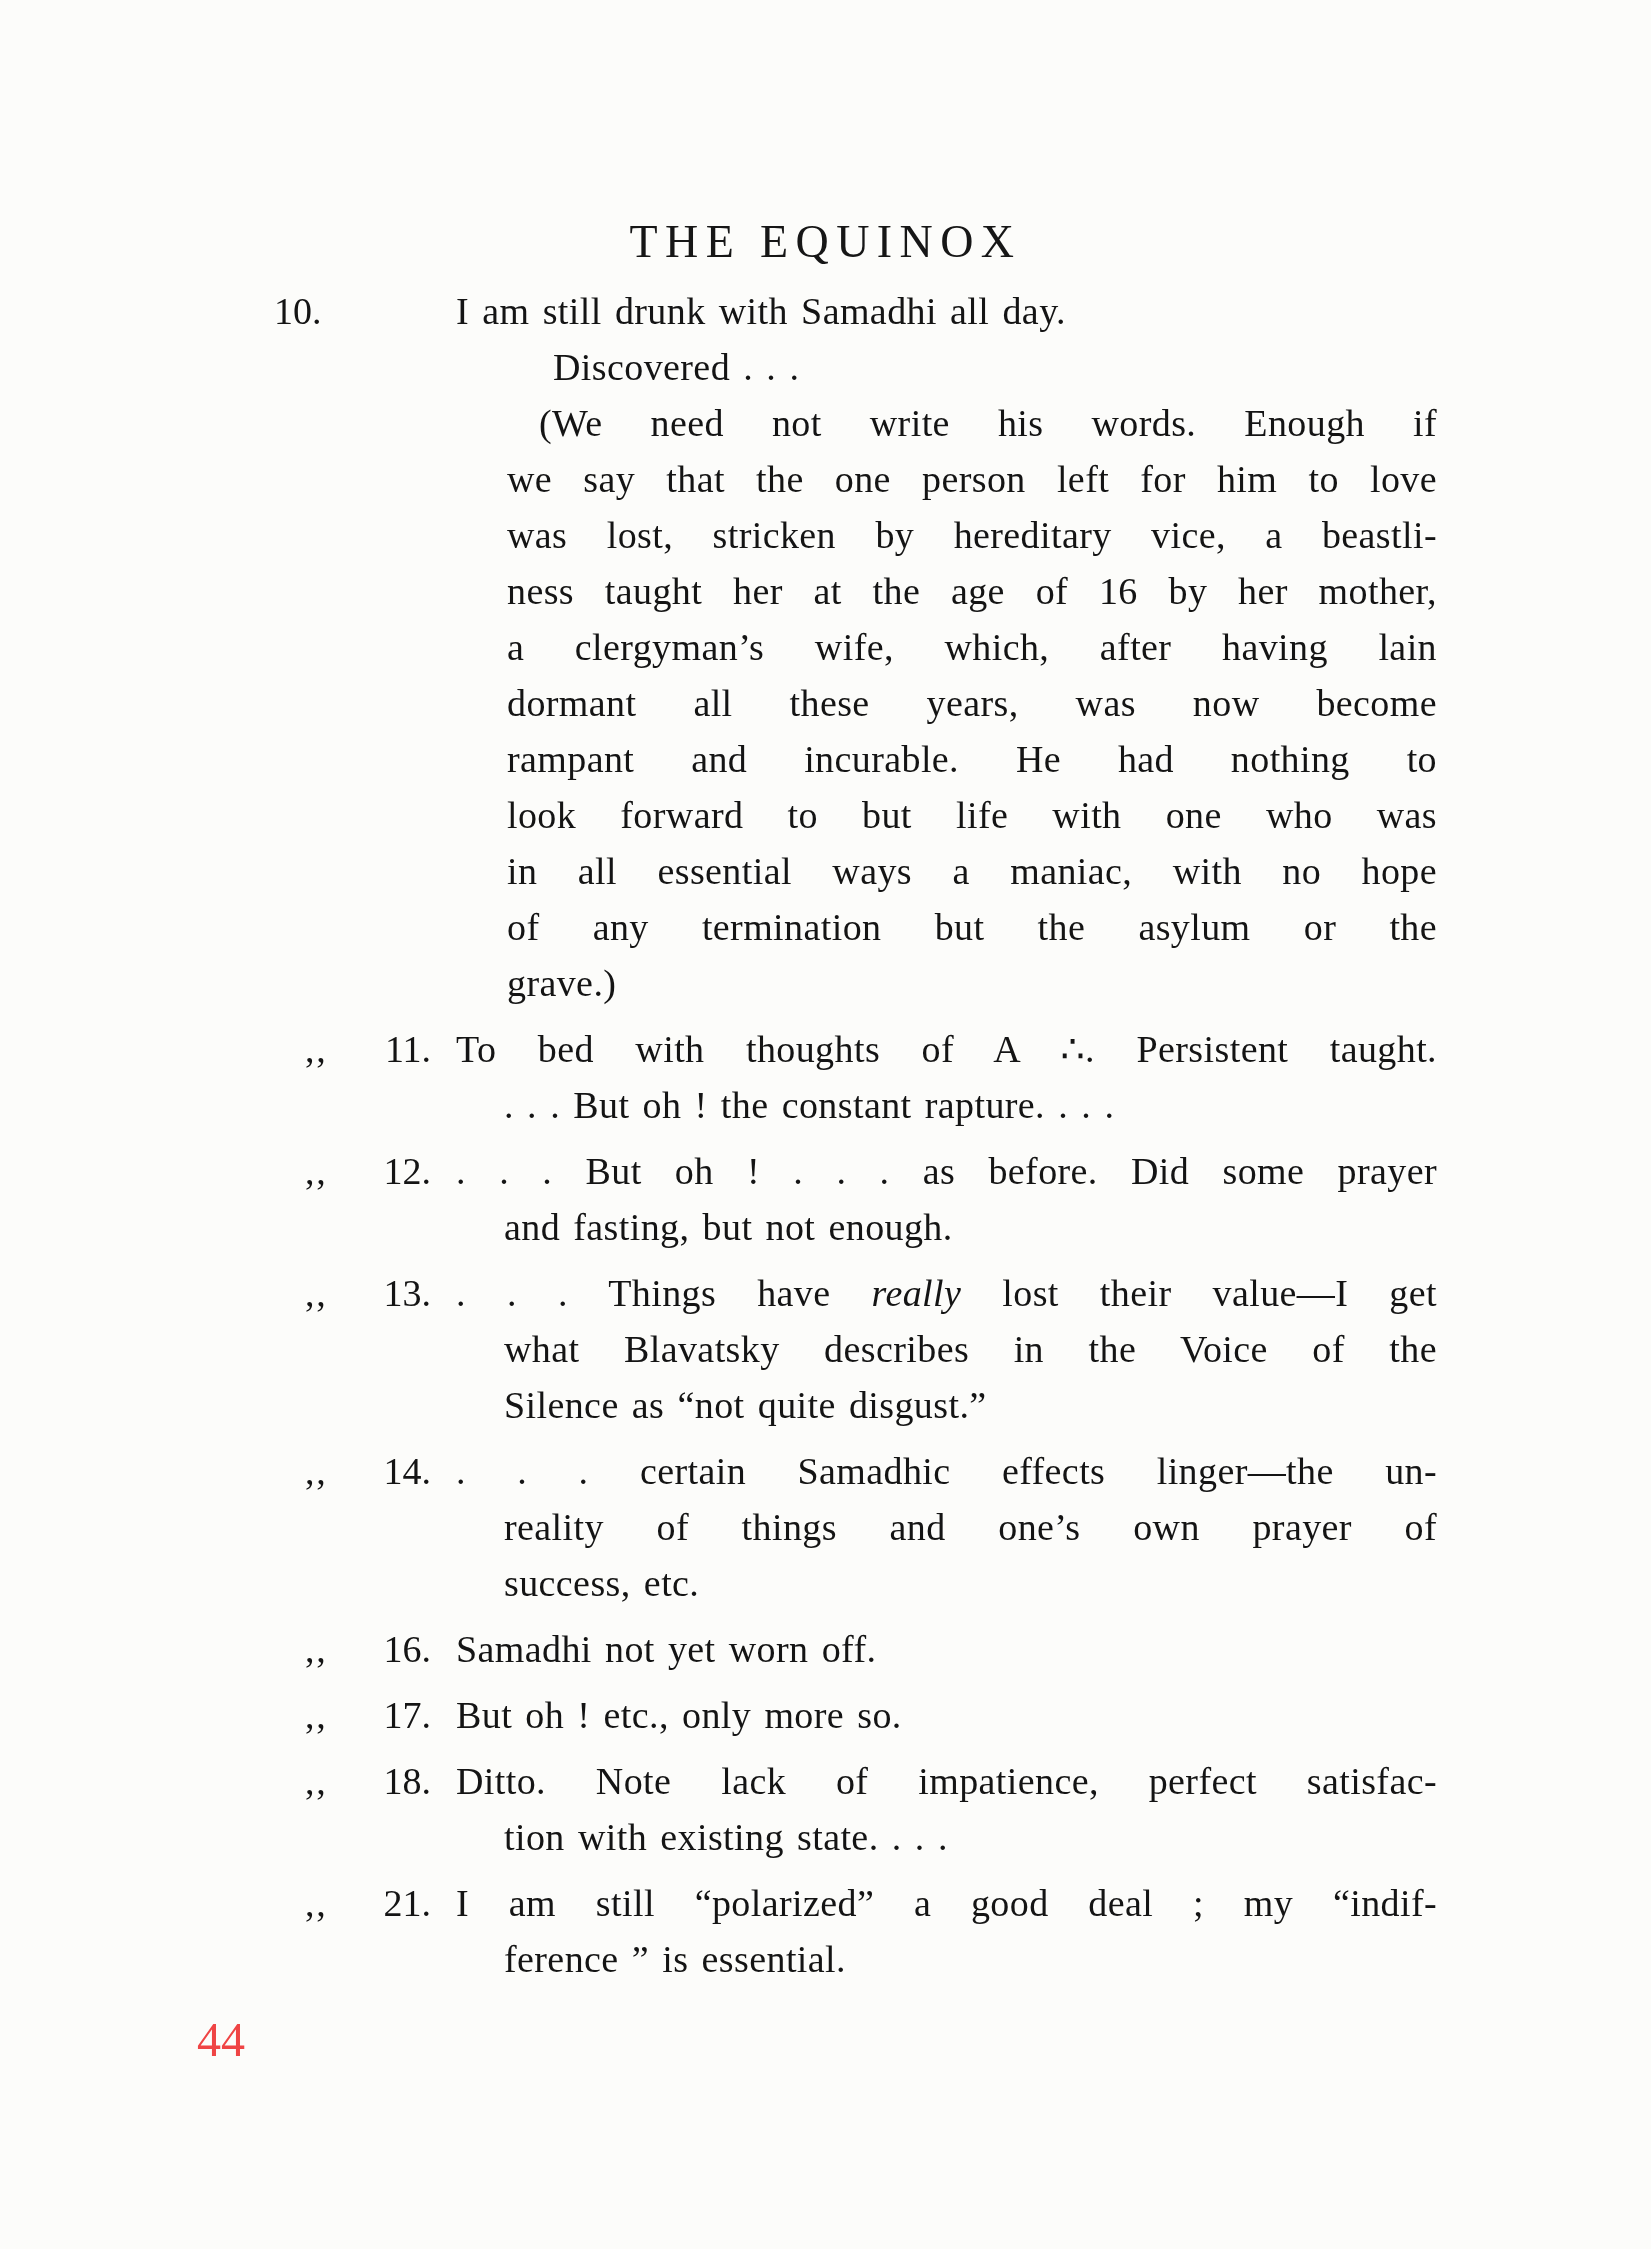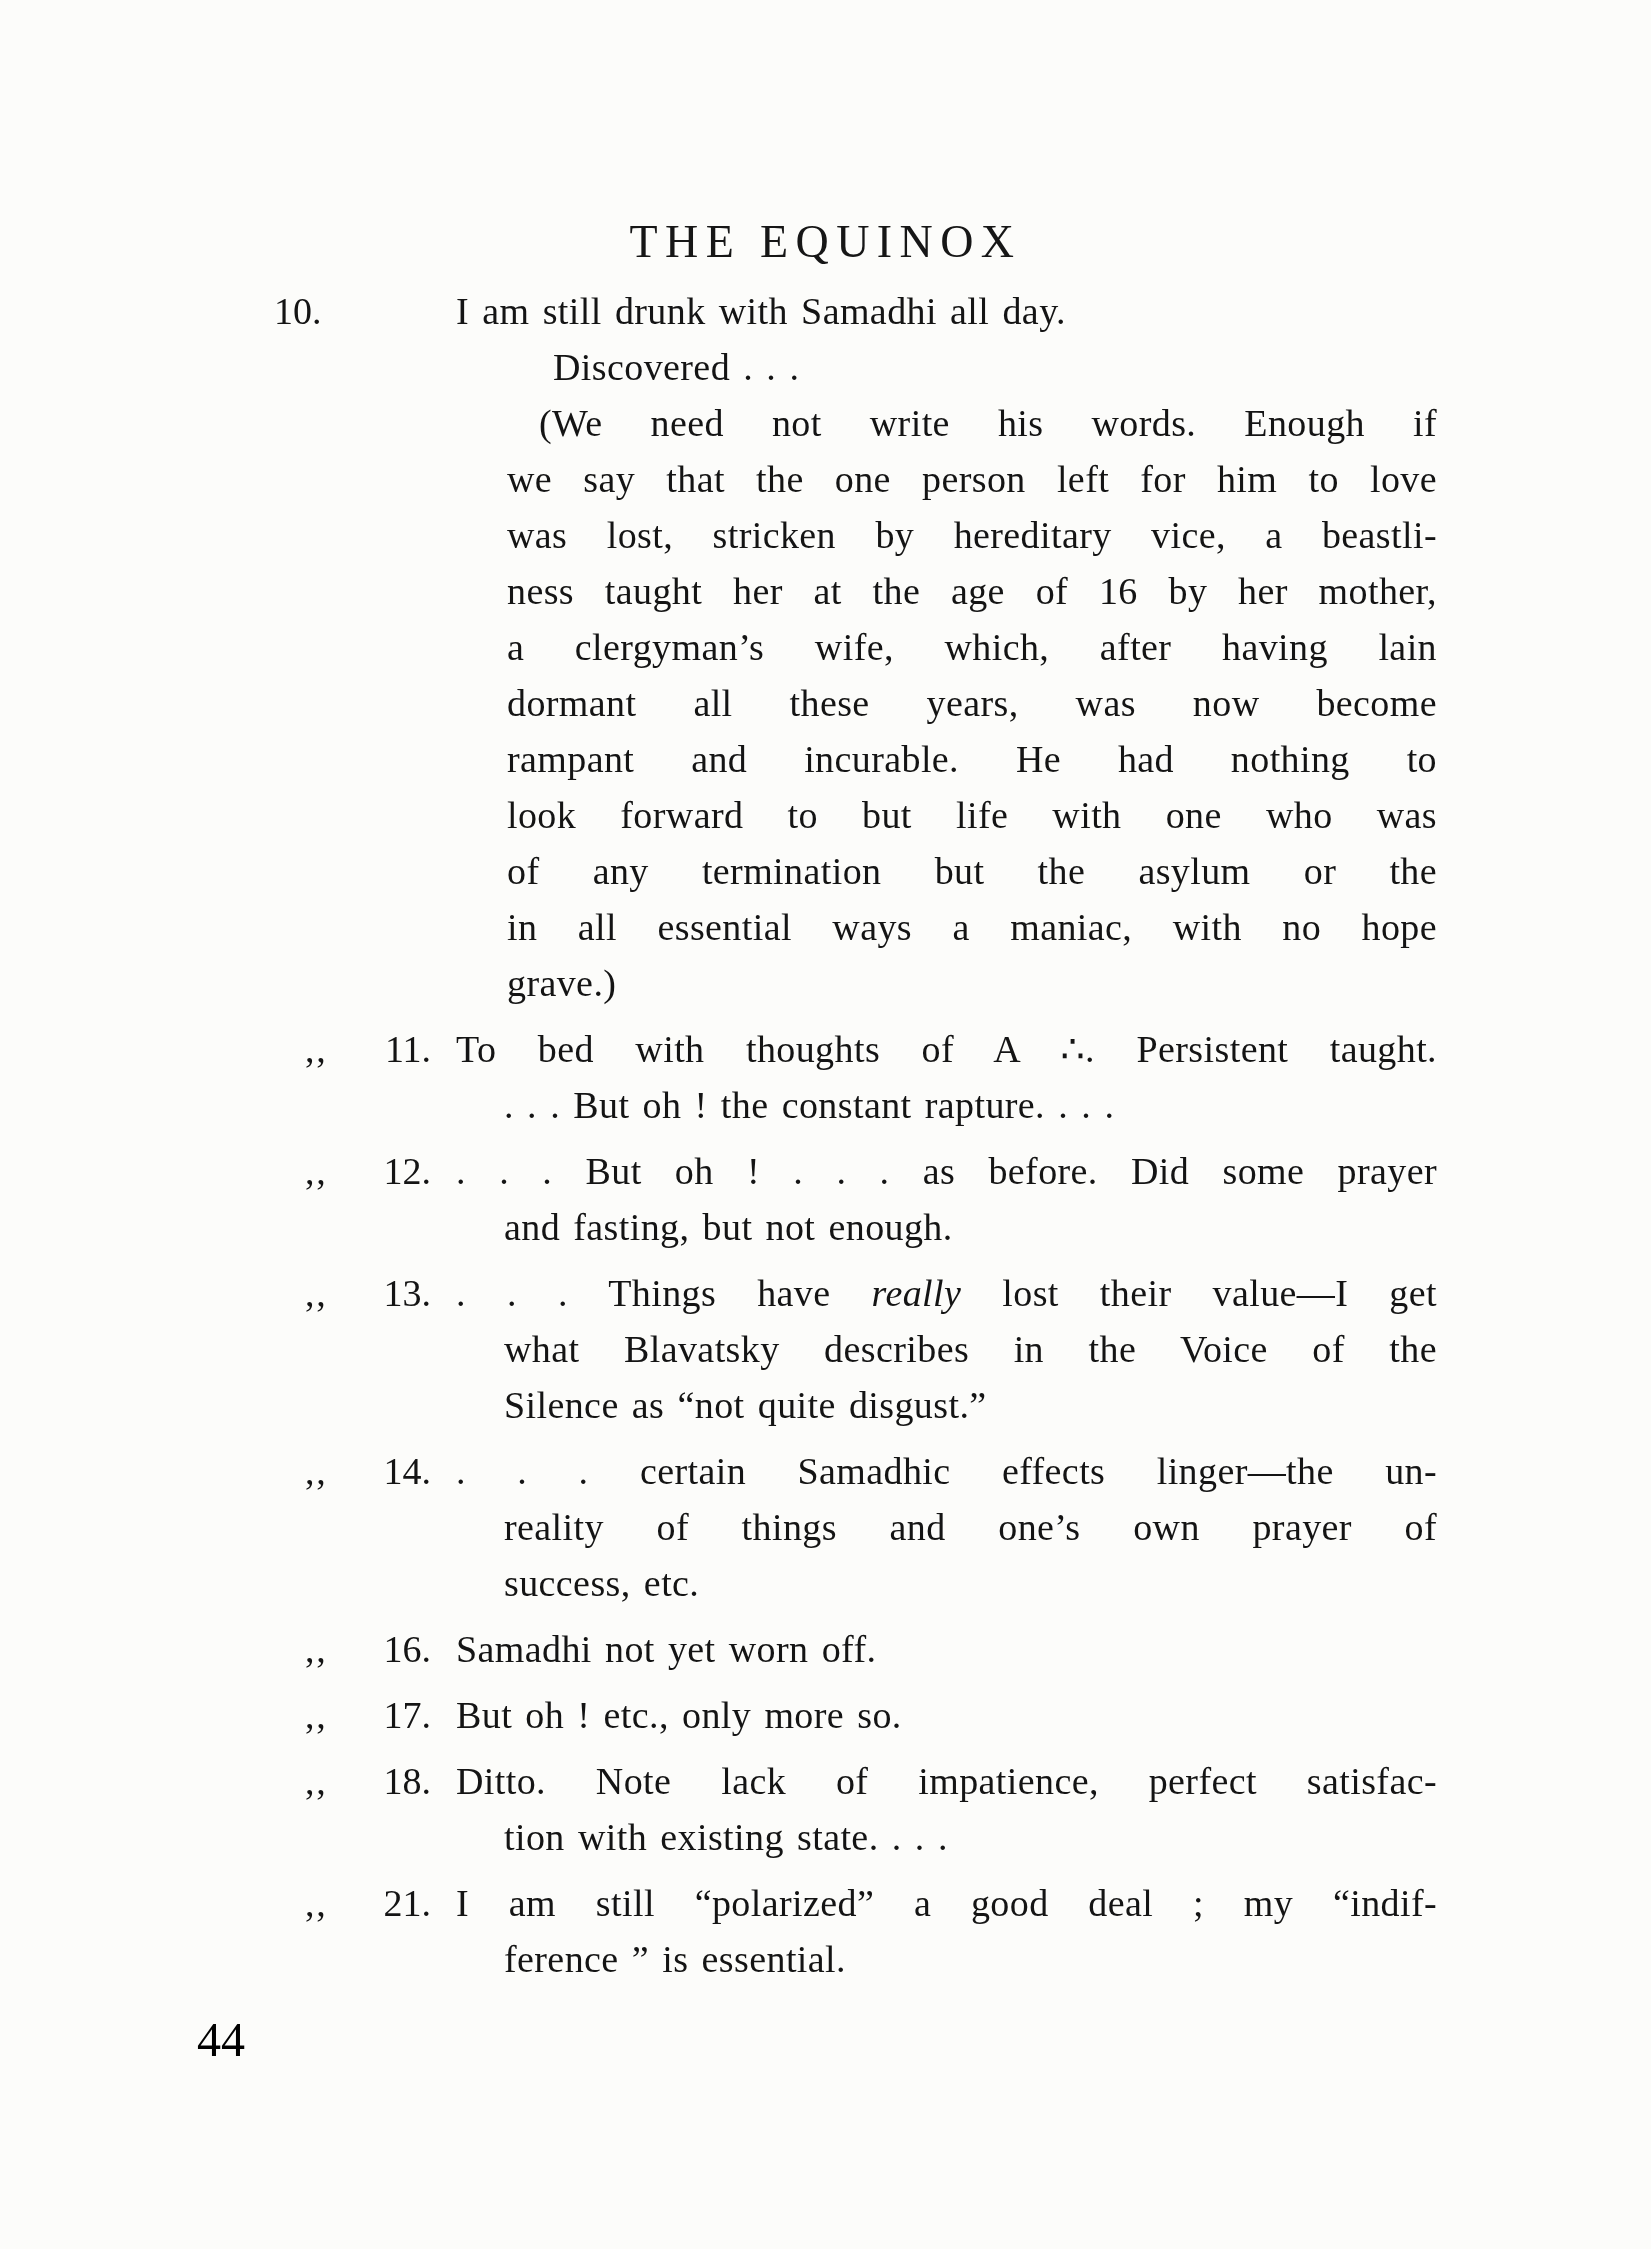--- a/index.html
+++ b/index.html
@@ -59,21 +59,21 @@
     text-align-last: justify;
     text-justify: inter-word;
   }
   .line em { font-style: italic; }
   .folio {
     position: absolute;
     left: 197px;
     top: 2015px;
     font-size: 48px;
     line-height: 50px;
-    color: #000000;
+    color: #ef4444;
   }
 </style>
 </head>
 <body>
 
 <div class="page">
   <h1 class="title">THE EQUINOX</h1>
   <div class="content">
       <div class="entry">
         <div class="label">
@@ -83,22 +83,22 @@
           <div class="line first">I am still drunk with Samadhi all day.</div>
           <div class="line sub">Discovered . . .</div>
           <div class="line paren pfirst j">(We need not write his words.  Enough if</div>
           <div class="line paren j">we say that the one person left for him to love</div>
           <div class="line paren j">was lost, stricken by hereditary vice, a beastli-</div>
           <div class="line paren j">ness taught her at the age of 16 by her mother,</div>
           <div class="line paren j">a clergyman’s wife, which, after having lain</div>
           <div class="line paren j">dormant all these years, was now become</div>
           <div class="line paren j">rampant and incurable.  He had nothing to</div>
           <div class="line paren j">look forward to but life with one who was</div>
+          <div class="line paren j">in all essential ways a maniac, with no hope</div>
           <div class="line paren j">of any termination but the asylum or the</div>
-          <div class="line paren j">in all essential ways a maniac, with no hope</div>
           <div class="line paren">grave.)</div>
         </div>
       </div>
       <div class="entry">
         <div class="label">
           <span class="date ditto">,,</span>
           <span class="num">11.</span>
         </div>
         <div class="body">
           <div class="line first j">To bed with thoughts of A ∴.  Persistent taught.</div>

